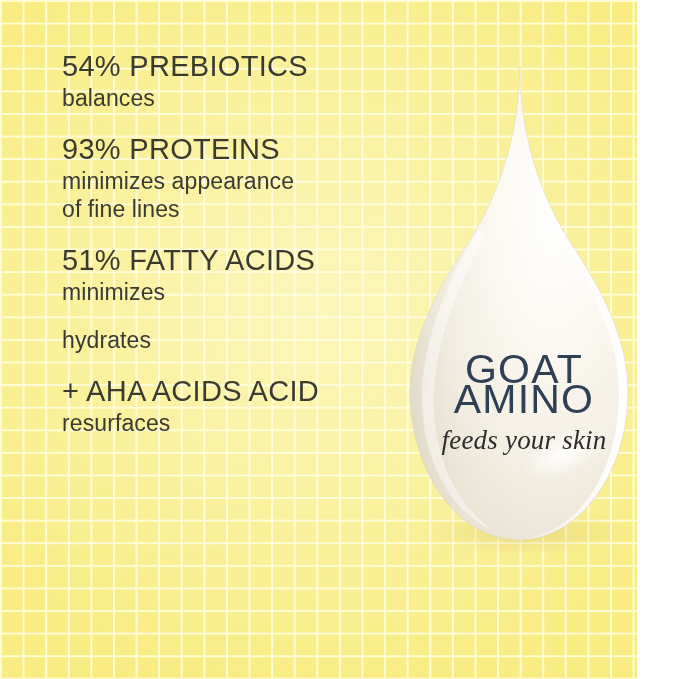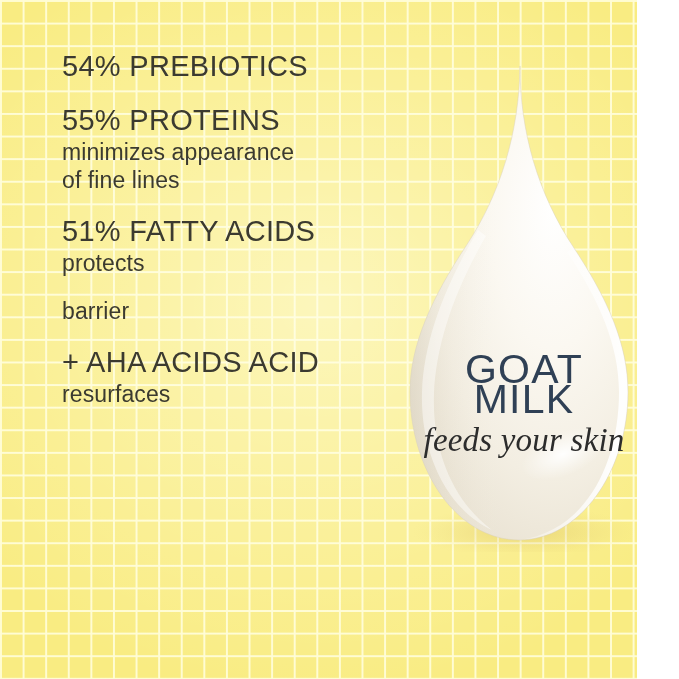--- a/index.html
+++ b/index.html
@@ -89,52 +89,53 @@
   .brand-goat { top: 272px; font-size: 41px; line-height: 44px; margin-top: 13px; }
   .brand-milk { top: 315px; font-size: 41px; line-height: 44px; }
   .brand-tag {
     position: absolute;
     top: 363px;
     width: 100%;
     text-align: center;
     color: #2c2c2c;
     font-family: "Liberation Serif", serif;
     font-style: italic;
-    font-size: 33px;
+    font-size: 27px;
     line-height: 30px;
     letter-spacing: 0.2px;
   }
 </style>
 </head>
 <body>
 
 <div id="infographic">
 
   <div class="bg-vignette"></div>
 
   <div class="facts">
 
     <div class="fact">
       <p class="fact-title">54% PREBIOTICS</p>
-    </div>
-
-    <div class="fact">
-      <p class="fact-title">55% PROTEINS</p>
+      <p class="fact-desc">balances</p>
+    </div>
+
+    <div class="fact">
+      <p class="fact-title">93% PROTEINS</p>
       <p class="fact-desc">minimizes appearance
 of fine lines</p>
     </div>
 
     <div class="fact">
       <p class="fact-title">51% FATTY ACIDS</p>
-      <p class="fact-desc">protects</p>
-    </div>
-
-
-    <div class="fact">
-      <p class="fact-desc">barrier</p>
+      <p class="fact-desc">minimizes</p>
+    </div>
+
+
+    <div class="fact">
+      <p class="fact-desc">hydrates</p>
     </div>
 
     <div class="fact">
       <p class="fact-title">+ AHA ACIDS ACID</p>
       <p class="fact-desc">resurfaces</p>
     </div>
 
   </div>
 
   <div class="droplet-wrap">
@@ -213,17 +214,17 @@
                C 219 236, 240 282, 240 330
                C 240 408, 193 478, 131 478
                C 69 478, 22 408, 22 330
                C 22 282, 45 234, 78 184
                C 113 131, 131 70, 132 4 Z" fill="none" stroke="#d9d0bb" stroke-width="0.8" opacity="0.6"></path>
     </svg>
   </div>
 
   <div class="droplet-text">
     <div class="brand-line brand-goat">GOAT</div>
-    <div class="brand-line brand-milk">MILK</div>
+    <div class="brand-line brand-milk">AMINO</div>
     <div class="brand-tag">feeds your skin</div>
   </div>
 
 </div>
 
 </body></html>

